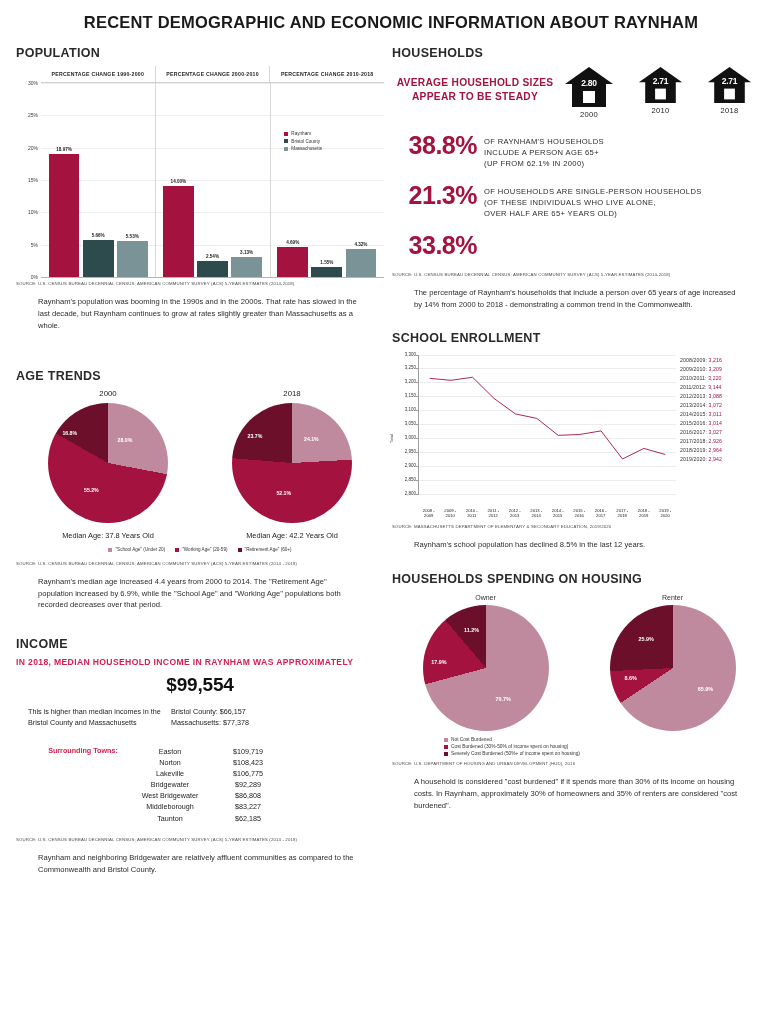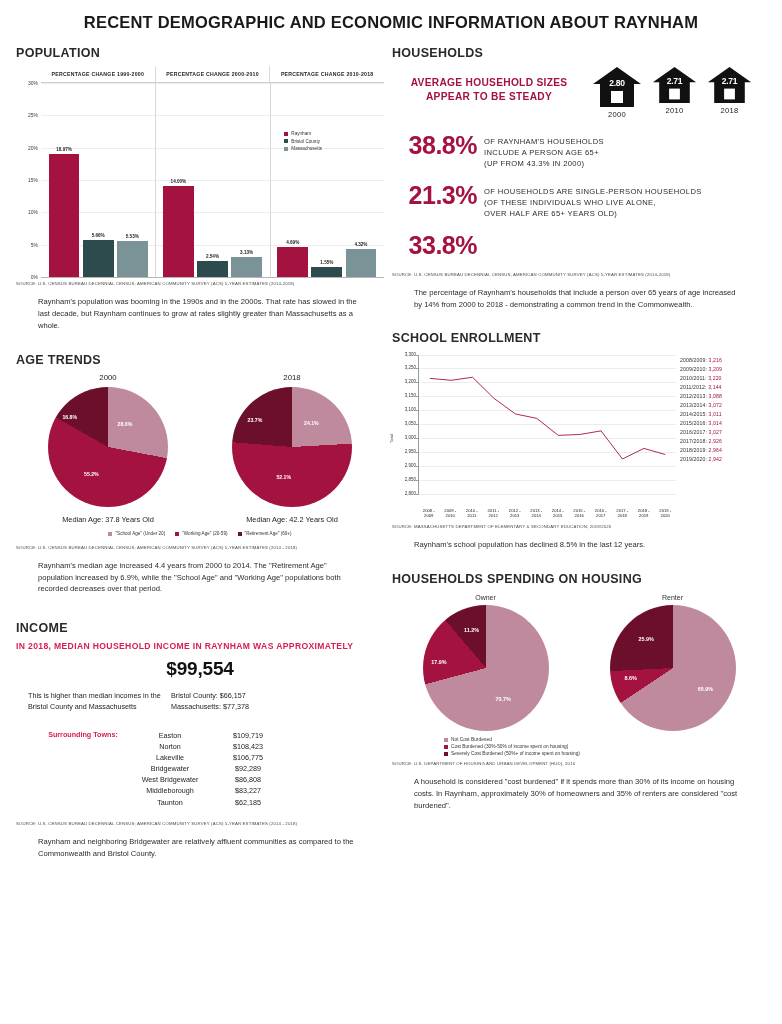--- a/index.html
+++ b/index.html
@@ -84,21 +84,21 @@
   .legend-swatch { width: 4px; height: 4px; }
   .legend-txt { font-size: 4.6px; color: #333; }
 
   
   .hh-top { display: flex; align-items: flex-start; margin-top: 4px; }
   .hh-steady {
     flex: 1; text-align: center; color: #a4123f;
     font-size: 10.2px; font-weight: bold; line-height: 1.35;
     letter-spacing: 0.3px; padding-top: 10px; padding-right: 6px;
   }
-  .houses { display: flex; gap: 10px; padding-right: 14px; }
+  .houses { display: flex; gap: 24px; padding-right: 14px; }
   .house-col { text-align: center; }
   .house-ico { position: relative; width: 50px; height: 42px; }
   .house-ico.sm { width: 45px; height: 38px; }
   .house-val {
     position: absolute; top: 40%; left: 0; right: 0; text-align: center;
     color: #ffffff; font-size: 8.5px; font-weight: bold; letter-spacing: -0.3px;
     transform: translateY(-50%);
   }
   .house-year { font-size: 7.6px; color: #222; margin-top: 2px; letter-spacing: 0.3px; }
 
@@ -261,21 +261,21 @@
                 <span class="legend-txt">Massachusetts</span>
               </div>
             </div>
           </div>
         </div>
 
         <div class="source-note">SOURCE: U.S. CENSUS BUREAU DECENNIAL CENSUS; AMERICAN COMMUNITY SURVEY (ACS) 5-YEAR ESTIMATES (2014-2018)</div>
         <div class="caption">Raynham's population was booming in the 1990s and in the 2000s. That rate has slowed in the last decade, but Raynham continues to grow at rates slightly greater than Massachusetts as a whole.</div>
       </div>
 
-      <div style="margin-top:22px">
+      <div style="margin-top:38px">
         <div class="section-title">AGE TRENDS</div>
 
         <div class="pies">
           <div class="pie-col">
             <div class="pie-year">2000</div>
             <div class="pie" id="age-pie-0" style="background: conic-gradient(rgb(192, 138, 158) 0deg, rgb(192, 138, 158) 100.8deg, rgb(164, 18, 63) 100.8deg, rgb(164, 18, 63) 299.52deg, rgb(107, 15, 43) 299.52deg, rgb(107, 15, 43) 360deg);">
               <span class="pie-lab" id="ap0l0" style="top:28%;left:58%">28.0%</span>
               <span class="pie-lab" id="ap0l1" style="top:70%;left:30%">55.2%</span>
               <span class="pie-lab" id="ap0l2" style="top:22%;left:12%">16.8%</span>
             </div>
@@ -403,21 +403,21 @@
               <div class="house-year">2018</div>
             </div>
           </div>
         </div>
 
         <div class="stat-row" style="">
           <div class="stat-num">38.8%</div>
           <div class="stat-txt">
             <div>OF RAYNHAM'S HOUSEHOLDS</div>
             <div>INCLUDE A PERSON AGE 65+</div>
-            <div>(UP FROM 43.3% IN 2000)</div>
+            <div>(UP FROM 62.1% IN 2000)</div>
           </div>
         </div>
 
         <div class="stat-row">
           <div class="stat-num">21.3%</div>
           <div class="stat-txt">
             <div>OF HOUSEHOLDS ARE SINGLE-PERSON HOUSEHOLDS</div>
             <div>(OF THESE INDIVIDUALS WHO LIVE ALONE,</div>
             <div>OVER HALF ARE 65+ YEARS OLD)</div>
           </div>

